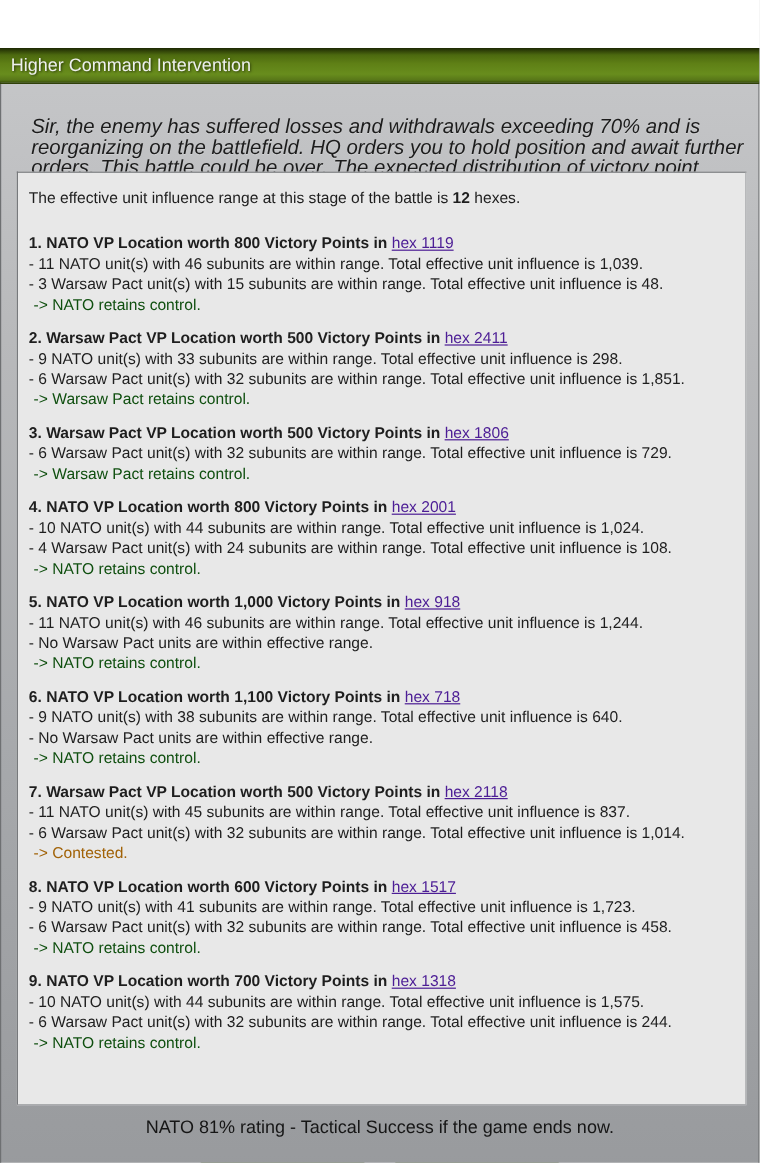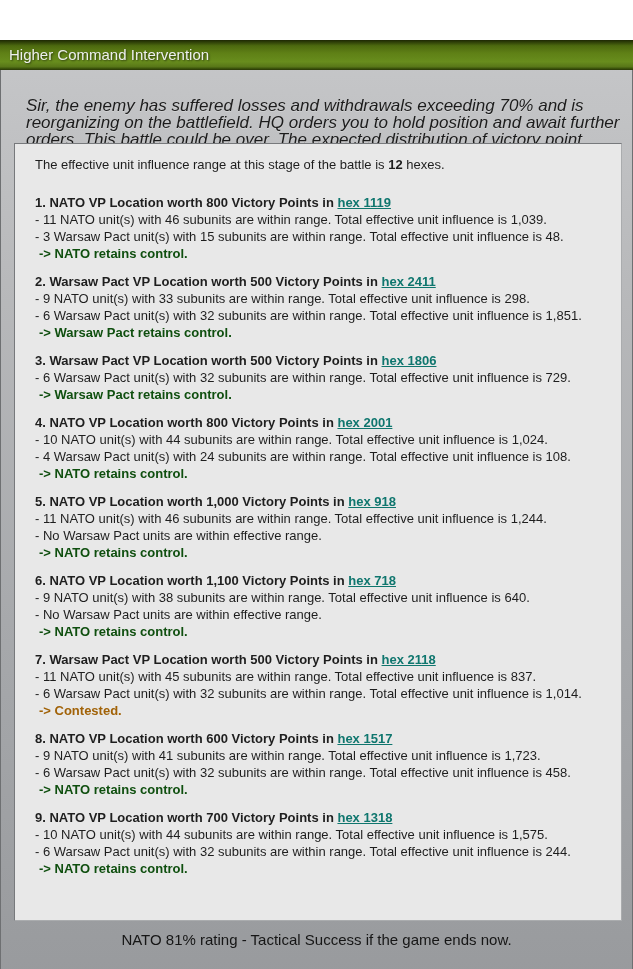--- a/index.html
+++ b/index.html
@@ -28,35 +28,35 @@
     color:#1c1c1c; font-size:17px; line-height:17px;
     text-shadow:0 1px 0 rgba(255,255,255,0.25);
     font-style:italic;
   }
 
   .panel {
     position:absolute; top:103px; left:14px; width:608px; height:778px;
     background:#e8e8e8;
     border:1px solid;
     border-color:#77797c #aaacae #aaacae #77797c;
-    padding:12px 8px 8px 20px;
+    padding:12px 8px 8px 9px;
     color:#1e1e1e; font-size:13px; line-height:17px;
     overflow:hidden;
   }
 
   .range-line { margin-bottom:21px; }
   .range-value { font-weight:bold; }
 
   .section { margin-bottom:11px; }
   .sec-heading { font-weight:bold; }
   .sec-hex-link {
-    color:#0f766e; font-weight:bold; text-decoration:underline; cursor:pointer;
+    color:#4c1d95; font-weight:normal; text-decoration:underline; cursor:pointer;
   }
   .detail-line { }
-  .sec-verdict { font-weight:bold; padding-left:4px; }
+  .sec-verdict { font-weight:normal; padding-left:4px; }
 
   .footer-rating {
     position:absolute; top:891px; left:0; width:633px;
     text-align:center; color:#161616; font-size:15px;
   }
 
   .button-row {
     position:absolute; top:929px; left:0; width:633px;
     display:flex; justify-content:center; gap:19px;
   }

